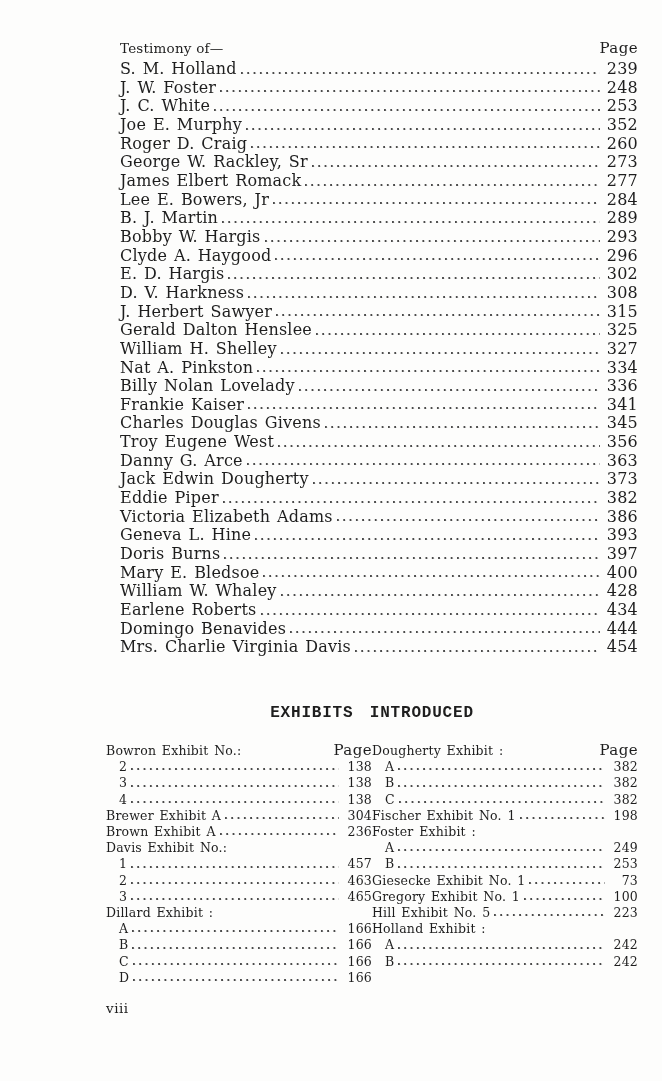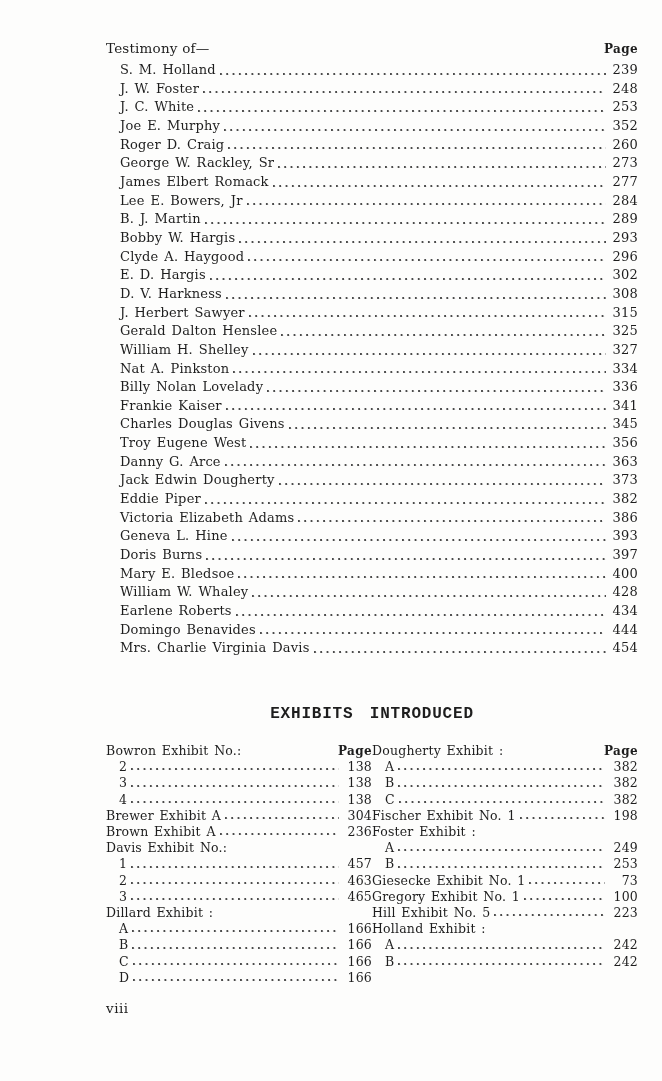--- a/index.html
+++ b/index.html
@@ -8,24 +8,24 @@
     width:662px;height:1081px;
     background:#fdfdfc;
     font-family:"DejaVu Serif", serif;
     color:#1e1e1e;
     overflow:hidden;
   }
   .content{position:absolute;left:106px;top:38px;width:532px;}
 
   
   .t-header{display:flex;justify-content:space-between;align-items:baseline;line-height:20px;}
-  .t-heading{font-size:13.5px;letter-spacing:0.2px;}
-  .pg-label{font-size:12px;font-weight:bold;letter-spacing:0.4px;}
+  .t-heading{font-size:13.5px;letter-spacing:0.2px;margin-left:14px;}
+  .pg-label{font-size:15px;font-weight:normal;letter-spacing:0.4px;}
   .t-list{margin-top:2px;}
-  .t-row{display:flex;align-items:baseline;font-size:13px;line-height:18.65px;padding-left:14px;word-spacing:1.5px;letter-spacing:0.2px;}
+  .t-row{display:flex;align-items:baseline;font-size:16px;line-height:18.65px;padding-left:14px;word-spacing:1.5px;letter-spacing:0.2px;}
   .nm{white-space:nowrap;}
   .pg{white-space:nowrap;}
   .leader{
     flex:1 1 auto;align-self:flex-end;height:5px;
     margin:0 7px 3px 4px;
     background-image:radial-gradient(circle at 1px 2.2px,#4b4b4b 0.9px,rgba(0,0,0,0) 1.35px);
     background-size:6.3px 5px;background-repeat:repeat-x;
   }
 
   

